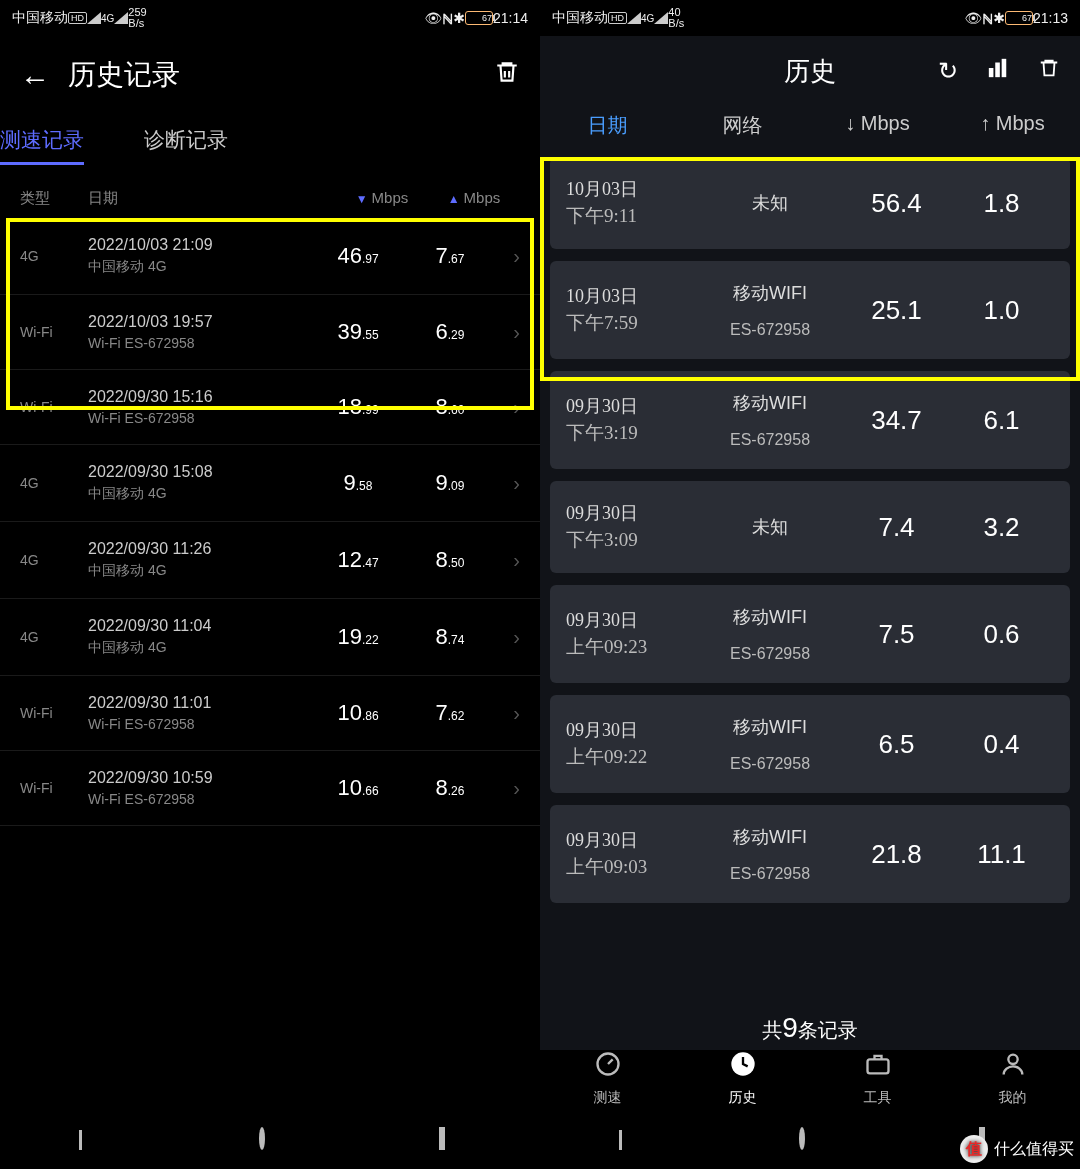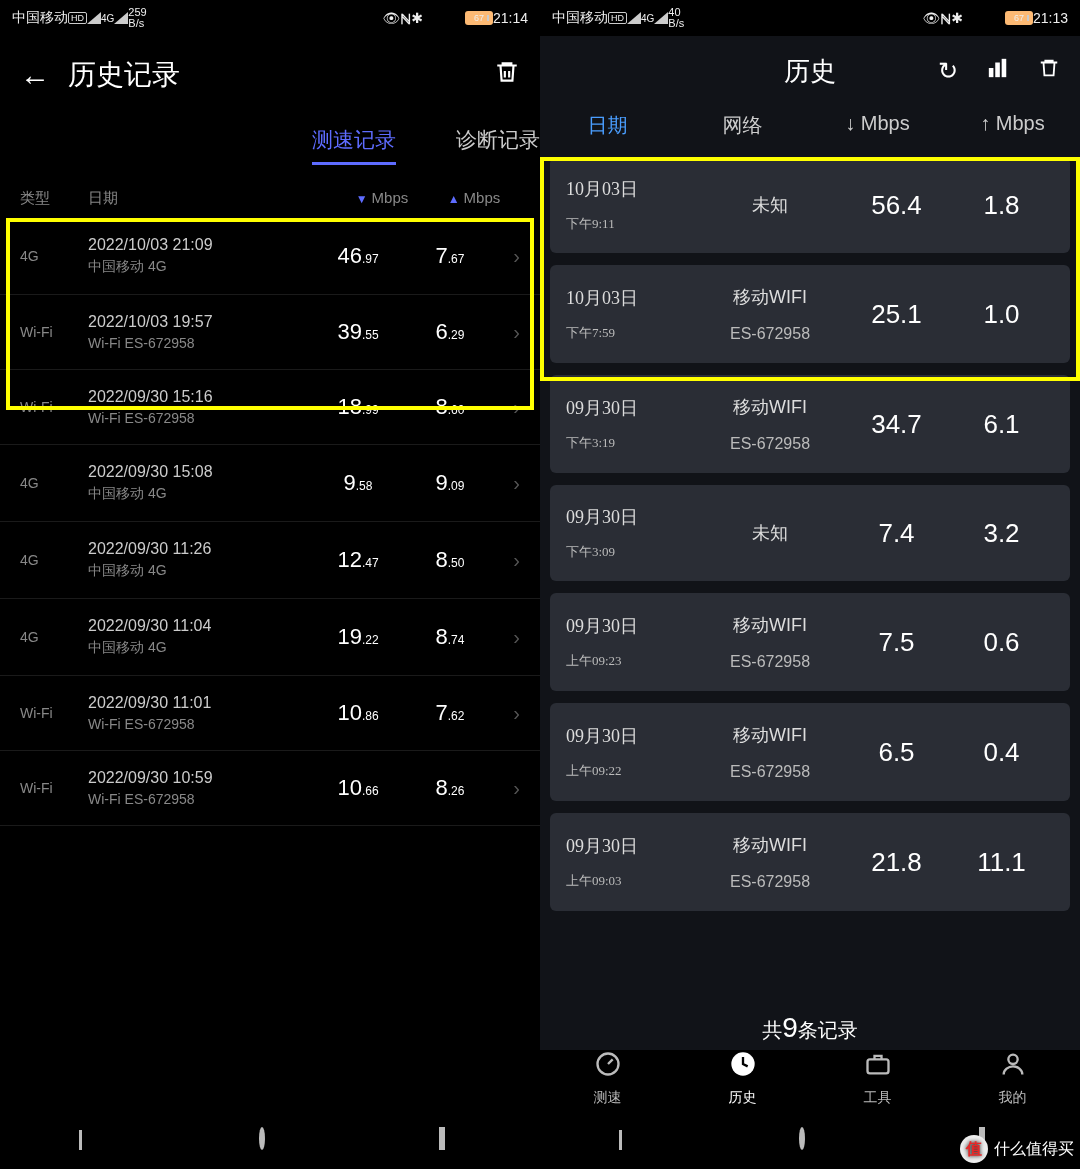--- a/index.html
+++ b/index.html
@@ -23,34 +23,34 @@
     align-items: center;
     padding: 0 12px;
     font-size: 14px;
     color: #eee;
     background: #000;
   }
   .statusbar .left, .statusbar .right { display: flex; align-items: center; gap: 0; }
   .statusbar .speed { font-size: 11px; line-height: 11px; }
   .statusbar .speed small { font-size: 11px; display: block; }
   .sig-icon { display: inline-block; line-height: 0; }
-  .battery-box { border: 7px solid #fdba74; border-radius: 3px; width: 28px; height: 14px; display: inline-flex; align-items: center; justify-content: center; font-size: 9px; position: relative; margin-left: 42px; }
+  .battery-box { border: 1px solid #fdba74; border-radius: 3px; width: 28px; height: 14px; display: inline-flex; align-items: center; justify-content: flex-end; font-size: 9px; position: relative; }
   .battery-box::after { content: ""; position: absolute; right: -3px; width: 2px; height: 6px; background: #ccc; }
 
   
   .header1 {
     display: flex; align-items: center; justify-content: space-between;
     padding: 20px 20px 14px;
   }
   .header1 h1 { font-size: 28px; font-weight: 500; flex: 1; margin-left: 18px; }
   .back-arrow { font-size: 30px; color: #fff; line-height: 1; }
   .trash-icon { font-size: 26px; }
 
   .tabs1 {
-    display: flex; justify-content: flex-end; gap: 60px;
+    display: flex; justify-content: flex-start; gap: 60px;
     padding: 18px 0 16px;
   }
   .tab1 { font-size: 21px; color: #ccc; padding-bottom: 8px; }
   .tab1.active { color: #5e6cff; border-bottom: 3px solid #5e6cff; }
 
   .thead1 {
     display: flex; color: #888; font-size: 15px;
     padding: 8px 20px 10px;
   }
   .thead1 .c1 { width: 68px; }
@@ -92,21 +92,21 @@
   .tab2 { flex: 1; text-align: center; font-size: 20px; color: #ccc; }
   .tab2.active { color: #4a9eff; }
 
   .list2 { flex: 1; overflow: hidden; padding: 0 10px; position: relative; }
   .row2 {
     display: flex; align-items: center;
     background: #2a2d35; border-radius: 6px;
     padding: 20px 16px; margin-bottom: 12px;
   }
   .row2 .col-date { width: 130px; font-size: 18px; color: #ddd; font-family: Liberation Serif, serif; }
-  .row2 .col-date .t2 { font-size: 13px; color: #bbb; margin-top: 14px; }
+  .row2 .col-date .t2 { font-size: 19px; color: #bbb; margin-top: 2px; }
   .row2 .col-net { flex: 1; text-align: center; font-size: 18px; color: #ddd; }
   .row2 .col-net .sub { font-size: 16px; color: #bbb; margin-top: 16px; }
   .row2 .col-dn { width: 105px; text-align: center; font-size: 26px; color: #fff; }
   .row2 .col-up { width: 105px; text-align: center; font-size: 26px; color: #fff; }
 
   .summary2 {
     text-align: center; font-size: 20px; color: #fff;
     padding: 8px 0 6px; background: #111318;
   }
   .summary2 .big { font-size: 28px; }

